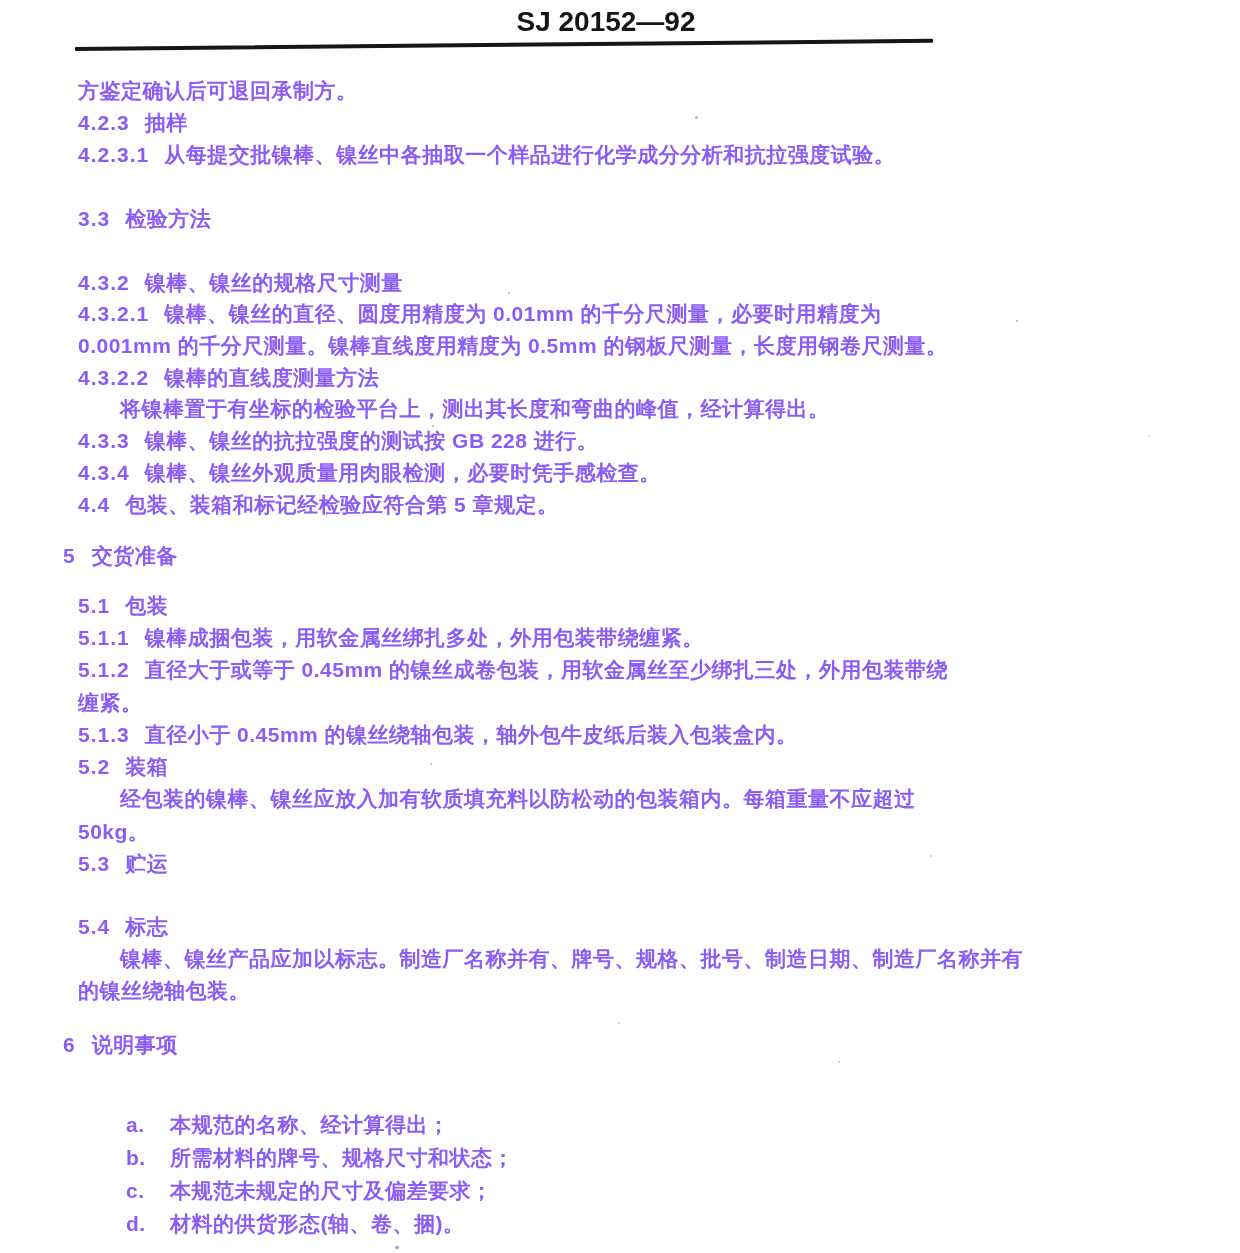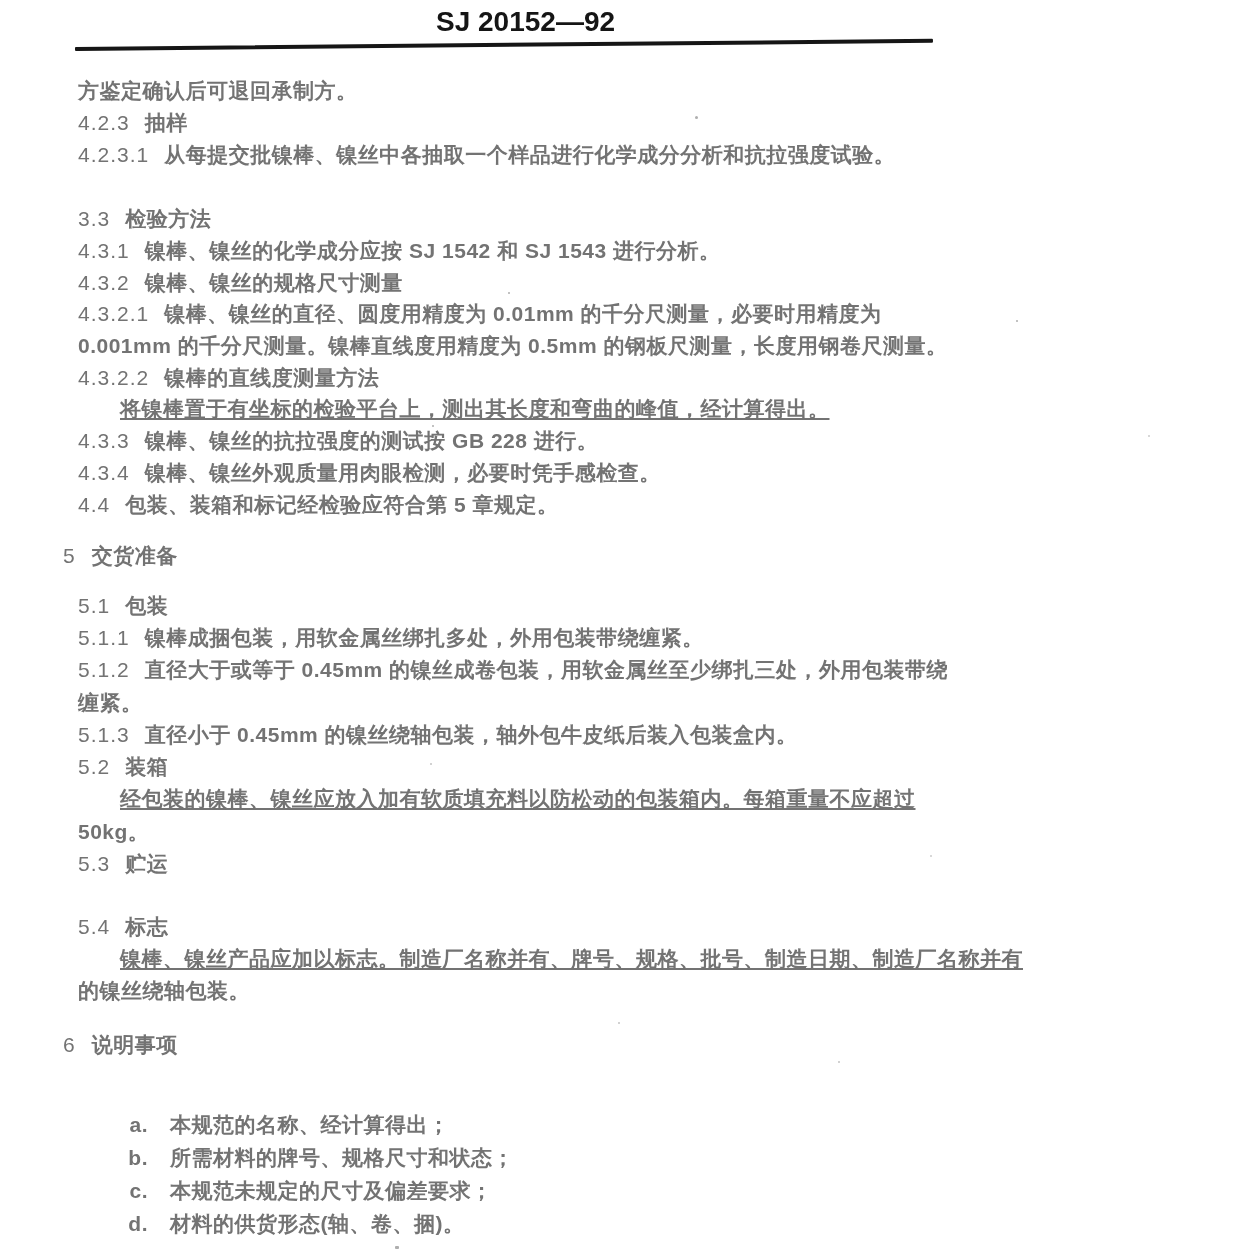--- a/index.html
+++ b/index.html
@@ -8,39 +8,39 @@
     background:#ffffff;color:#1b1b1b;
     font-family:"Liberation Sans",sans-serif;
   }
   .page{position:absolute;inset:0;}
   
   .doc-code{
     position:absolute;top:6px;left:436px;width:340px;
     font-family:"Liberation Sans",sans-serif;
     font-size:28px;font-weight:700;letter-spacing:0px;color:#151515;
     transform:scaleY(1.02);
+    text-align:center;
   }
   .rule{
     position:absolute;top:47px;left:75px;width:858px;height:4px;
     background:#161616;transform:rotate(-0.55deg);transform-origin:left center;
     border-radius:1px;
   }
   
   .line{
     position:absolute;white-space:nowrap;
-    font-size:21px;font-weight:700;line-height:26px;color:#737373;
+    font-size:21px;font-weight:700;line-height:26px;color:#8b5cf6;
     letter-spacing:0.5px;
-    text-align:right;
   }
   .l-flush{left:78px;}
-  .l-indent{left:120px;text-decoration:underline;}
+  .l-indent{left:120px;}
   .l-item{left:126px;}
   .l-section{left:63px;font-size:21px;}
   .num{
-    font-family:"Liberation Sans",sans-serif;font-weight:400;
+    font-family:"Liberation Sans",sans-serif;font-weight:700;
     display:inline-block;margin-right:15px;letter-spacing:1px;
   }
   .l-section .num{margin-right:16px;}
   .li{
     font-family:"Liberation Sans",sans-serif;font-weight:700;
     display:inline-block;width:22px;margin-right:22px;
   }
   
   .speck{position:absolute;background:#9a9a9a;border-radius:50%;opacity:.8;}
   .speck:nth-child(1){left:695px;top:116px;width:3px;height:3px;}
@@ -60,21 +60,20 @@
 <div class="page">
 
   <div class="doc-code">SJ 20152—92</div>
   <div class="rule"></div>
 
   <div class="line l-flush" style="top:78px"><span>方鉴定确认后可退回承制方。</span></div>
 
   <div class="line l-flush" style="top:110px"><span class="num">4.2.3</span><span>抽样</span></div>
   <div class="line l-flush" style="top:142px"><span class="num">4.2.3.1</span><span>从每提交批镍棒、镍丝中各抽取一个样品进行化学成分分析和抗拉强度试验。</span></div>
   <div class="line l-flush" style="top:206px"><span class="num">3.3</span><span>检验方法</span></div>
-  <div class="line l-flush" style="top:238px"><span class="num">4.3.1</span><span>镍棒、镍丝的化学成分应按 SJ 1542 和 SJ 1543 进行分析。</span></div>
   <div class="line l-flush" style="top:270px"><span class="num">4.3.2</span><span>镍棒、镍丝的规格尺寸测量</span></div>
   <div class="line l-flush" style="top:301px"><span class="num">4.3.2.1</span><span>镍棒、镍丝的直径、圆度用精度为 0.01mm 的千分尺测量，必要时用精度为</span></div>
   <div class="line l-flush" style="top:333px"><span>0.001mm 的千分尺测量。镍棒直线度用精度为 0.5mm 的钢板尺测量，长度用钢卷尺测量。</span></div>
   <div class="line l-flush" style="top:365px"><span class="num">4.3.2.2</span><span>镍棒的直线度测量方法</span></div>
   <div class="line l-indent" style="top:396px"><span>将镍棒置于有坐标的检验平台上，测出其长度和弯曲的峰值，经计算得出。</span></div>
   <div class="line l-flush" style="top:428px"><span class="num">4.3.3</span><span>镍棒、镍丝的抗拉强度的测试按 GB 228 进行。</span></div>
   <div class="line l-flush" style="top:460px"><span class="num">4.3.4</span><span>镍棒、镍丝外观质量用肉眼检测，必要时凭手感检查。</span></div>
   <div class="line l-flush" style="top:492px"><span class="num">4.4</span><span>包装、装箱和标记经检验应符合第 5 章规定。</span></div>
 
   <div class="line l-section" style="top:543px"><span class="num">5</span><span>交货准备</span></div>

